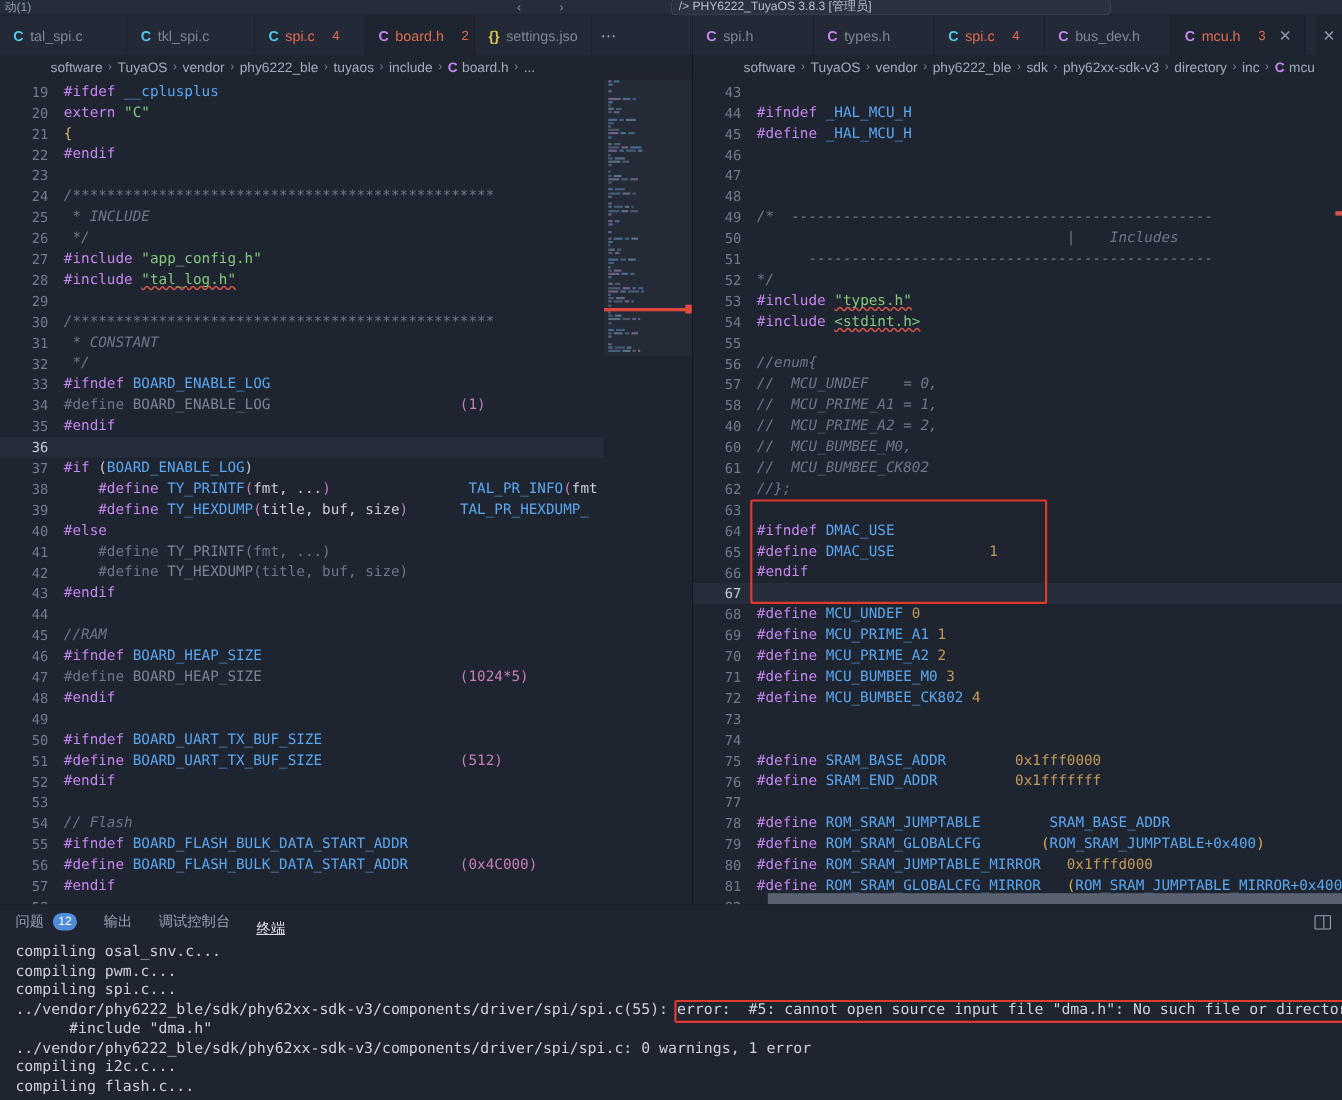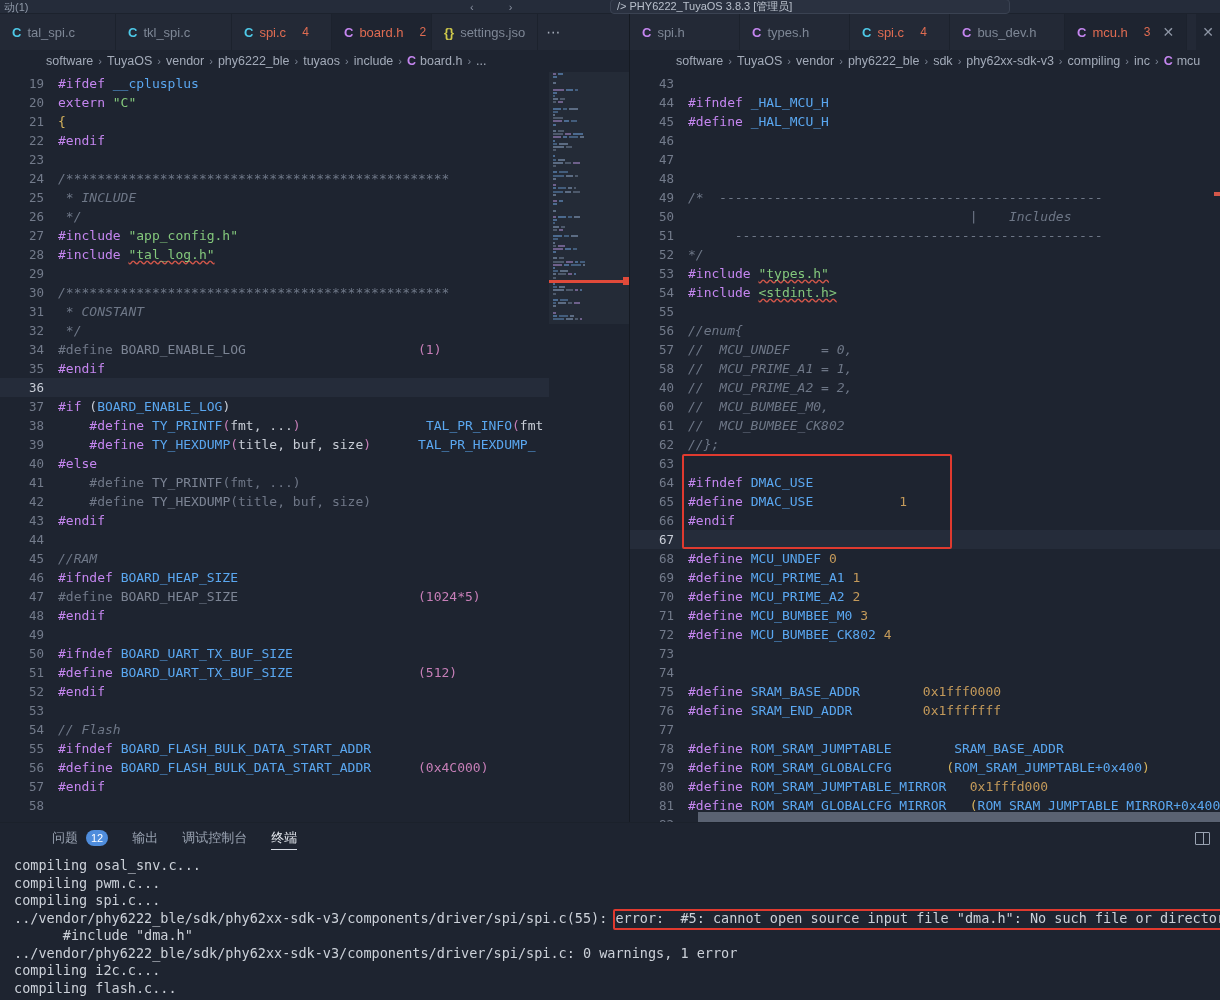--- a/index.html
+++ b/index.html
@@ -115,23 +115,23 @@
     position: absolute; border: 2px solid #e03a2f; border-radius: 2px;
     pointer-events: none;
   }
 
   
   .hscroll { position: absolute; left: 0; bottom: 0; height: 10px; width: 100%; }
   .hscroll .thumb { position: absolute; height: 10px; background: #5a6272; }
 
   
   .panel { flex: 0 0 178px; background: #1e2430; border-top: 1px solid #1b212b; display: flex; flex-direction: column; }
-  .panel-tabs { height: 30px; display: flex; align-items: center; padding-left: 14px; gap: 24px; position: relative; margin-left: 38px; }
+  .panel-tabs { height: 30px; display: flex; align-items: center; padding-left: 14px; gap: 24px; position: relative; }
   .ptab { font-size: 13px; color: #9aa3b2; position: relative; display: flex; align-items: center; gap: 8px; height: 30px; }
-  .ptab.active { color: #e4e8ee; }
+  .ptab.active { color: #e4e8ee; align-items: flex-end; }
   .ptab.active::after {
     content: ""; position: absolute; left: 0; right: 0; bottom: 3px; height: 1px; background: #d8dde5;
   }
   .ptab .pbadge {
     background: #4f8ddc; color: #fff; border-radius: 10px; font-size: 11px;
     min-width: 19px; height: 16px; display: inline-flex; align-items: center; justify-content: center;
     padding: 0 5px;
   }
   .panel-actions { position: absolute; right: 10px; display: flex; align-items: center; gap: 10px; }
   .split-icon { width: 15px; height: 13px; border: 1.4px solid #9aa3b2; position: relative; border-radius: 1px; }
@@ -216,20 +216,21 @@
             <div class="ln"><span class="num">23</span><span class="txt"></span></div>
             <div class="ln"><span class="num">24</span><span class="txt"><span class="k-cmt">/*************************************************</span></span></div>
             <div class="ln"><span class="num">25</span><span class="txt"> <span class="k-cmt">* INCLUDE</span></span></div>
             <div class="ln"><span class="num">26</span><span class="txt"> <span class="k-cmt">*/</span></span></div>
             <div class="ln"><span class="num">27</span><span class="txt"><span class="k-pp">#include</span> <span class="k-str">"app_config.h"</span></span></div>
             <div class="ln"><span class="num">28</span><span class="txt"><span class="k-pp">#include</span> <span class="k-str squig">"tal_log.h"</span></span></div>
             <div class="ln"><span class="num">29</span><span class="txt"></span></div>
             <div class="ln"><span class="num">30</span><span class="txt"><span class="k-cmt">/*************************************************</span></span></div>
             <div class="ln"><span class="num">31</span><span class="txt"> <span class="k-cmt">* CONSTANT</span></span></div>
             <div class="ln"><span class="num">32</span><span class="txt"> <span class="k-cmt">*/</span></span></div>
+            <div class="ln"><span class="num">33</span><span class="txt"><span class="k-pp">#ifndef</span> <span class="k-id">BOARD_ENABLE_LOG</span></span></div>
             <div class="ln"><span class="num">34</span><span class="txt"><span class="k-dim">#define</span> <span class="k-dimid">BOARD_ENABLE_LOG</span>                      <span class="k-num">(1)</span></span></div>
             <div class="ln"><span class="num">35</span><span class="txt"><span class="k-pp">#endif</span></span></div>
             <div class="ln cur"><span class="num">36</span><span class="txt"></span></div>
             <div class="ln"><span class="num">37</span><span class="txt"><span class="k-pp">#if</span> <span class="k-txt">(</span><span class="k-id">BOARD_ENABLE_LOG</span><span class="k-txt">)</span></span></div>
             <div class="ln"><span class="num">38</span><span class="txt">    <span class="k-pp">#define</span> <span class="k-id">TY_PRINTF</span><span class="k-num">(</span><span class="k-txt">fmt, ...</span><span class="k-num">)</span>                <span class="k-id">TAL_PR_INFO</span><span class="k-num">(</span><span class="k-txt">fmt</span></span></div>
             <div class="ln"><span class="num">39</span><span class="txt">    <span class="k-pp">#define</span> <span class="k-id">TY_HEXDUMP</span><span class="k-num">(</span><span class="k-txt">title, buf, size</span><span class="k-num">)</span>      <span class="k-id">TAL_PR_HEXDUMP_</span></span></div>
             <div class="ln"><span class="num">40</span><span class="txt"><span class="k-pp">#else</span></span></div>
             <div class="ln"><span class="num">41</span><span class="txt">    <span class="k-dim">#define</span> <span class="k-dimid">TY_PRINTF</span><span class="k-dim">(fmt, ...)</span></span></div>
             <div class="ln"><span class="num">42</span><span class="txt">    <span class="k-dim">#define</span> <span class="k-dimid">TY_HEXDUMP</span><span class="k-dim">(title, buf, size)</span></span></div>
             <div class="ln"><span class="num">43</span><span class="txt"><span class="k-pp">#endif</span></span></div>
@@ -560,21 +561,21 @@
           <span class="crumb">TuyaOS</span>
           <span class="crumb sep">›</span>
           <span class="crumb">vendor</span>
           <span class="crumb sep">›</span>
           <span class="crumb">phy6222_ble</span>
           <span class="crumb sep">›</span>
           <span class="crumb">sdk</span>
           <span class="crumb sep">›</span>
           <span class="crumb">phy62xx-sdk-v3</span>
           <span class="crumb sep">›</span>
-          <span class="crumb">compiling</span>
+          <span class="crumb">directory</span>
           <span class="crumb sep">›</span>
           <span class="crumb">inc</span>
           <span class="crumb sep">›</span>
           <span class="crumb"><span class="ci">C</span>mcu</span>
         </div>
       <div class="edbody">
         <div class="code" id="right-code">
             <div class="ln"><span class="num">43</span><span class="txt"></span></div>
             <div class="ln"><span class="num">44</span><span class="txt"><span class="k-pp">#ifndef</span> <span class="k-id">_HAL_MCU_H</span></span></div>
             <div class="ln"><span class="num">45</span><span class="txt"><span class="k-pp">#define</span> <span class="k-id">_HAL_MCU_H</span></span></div>

